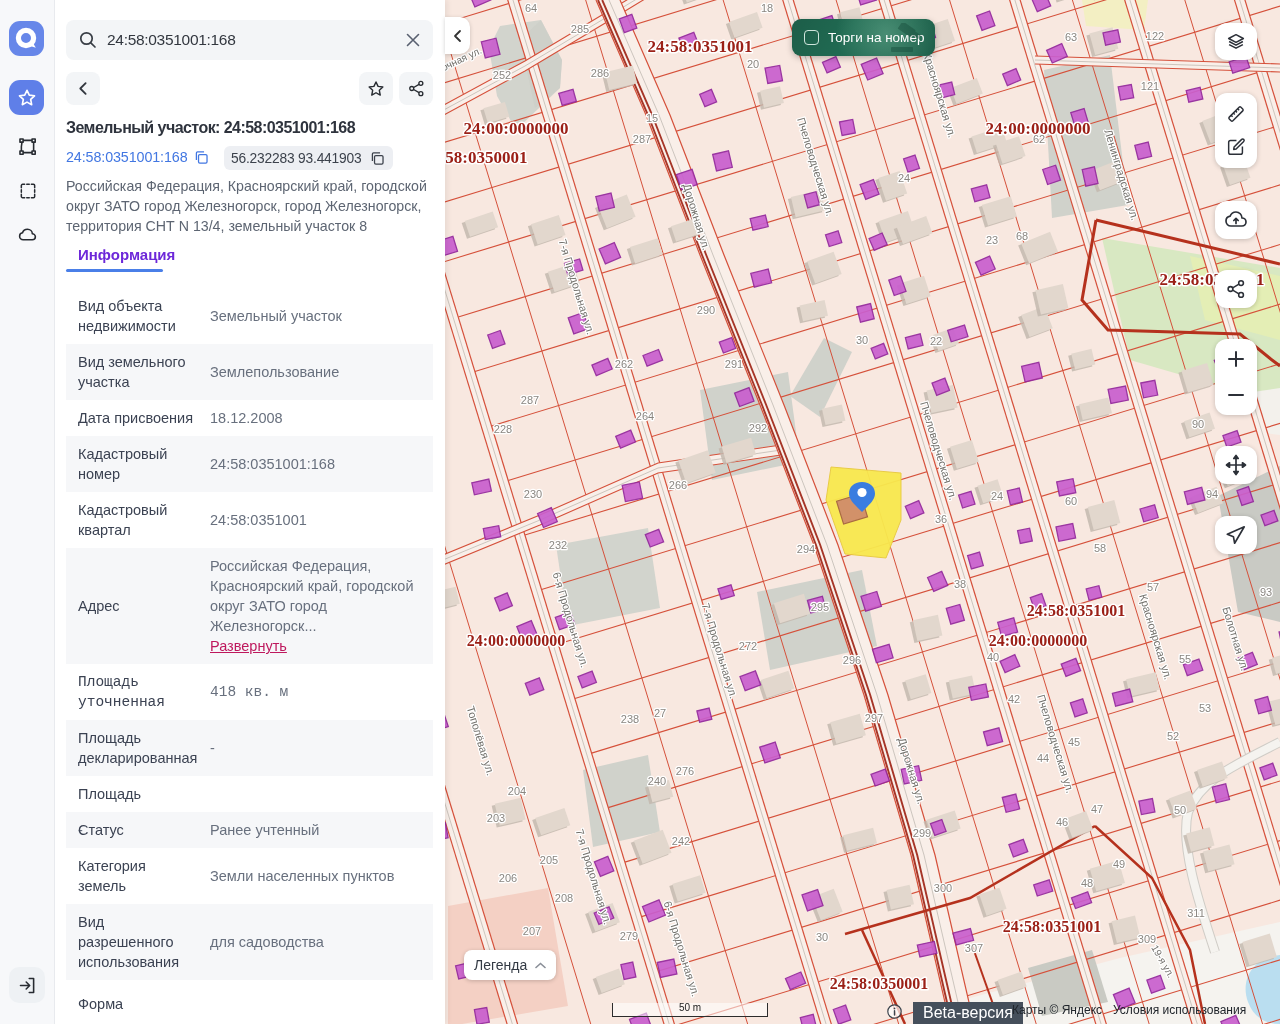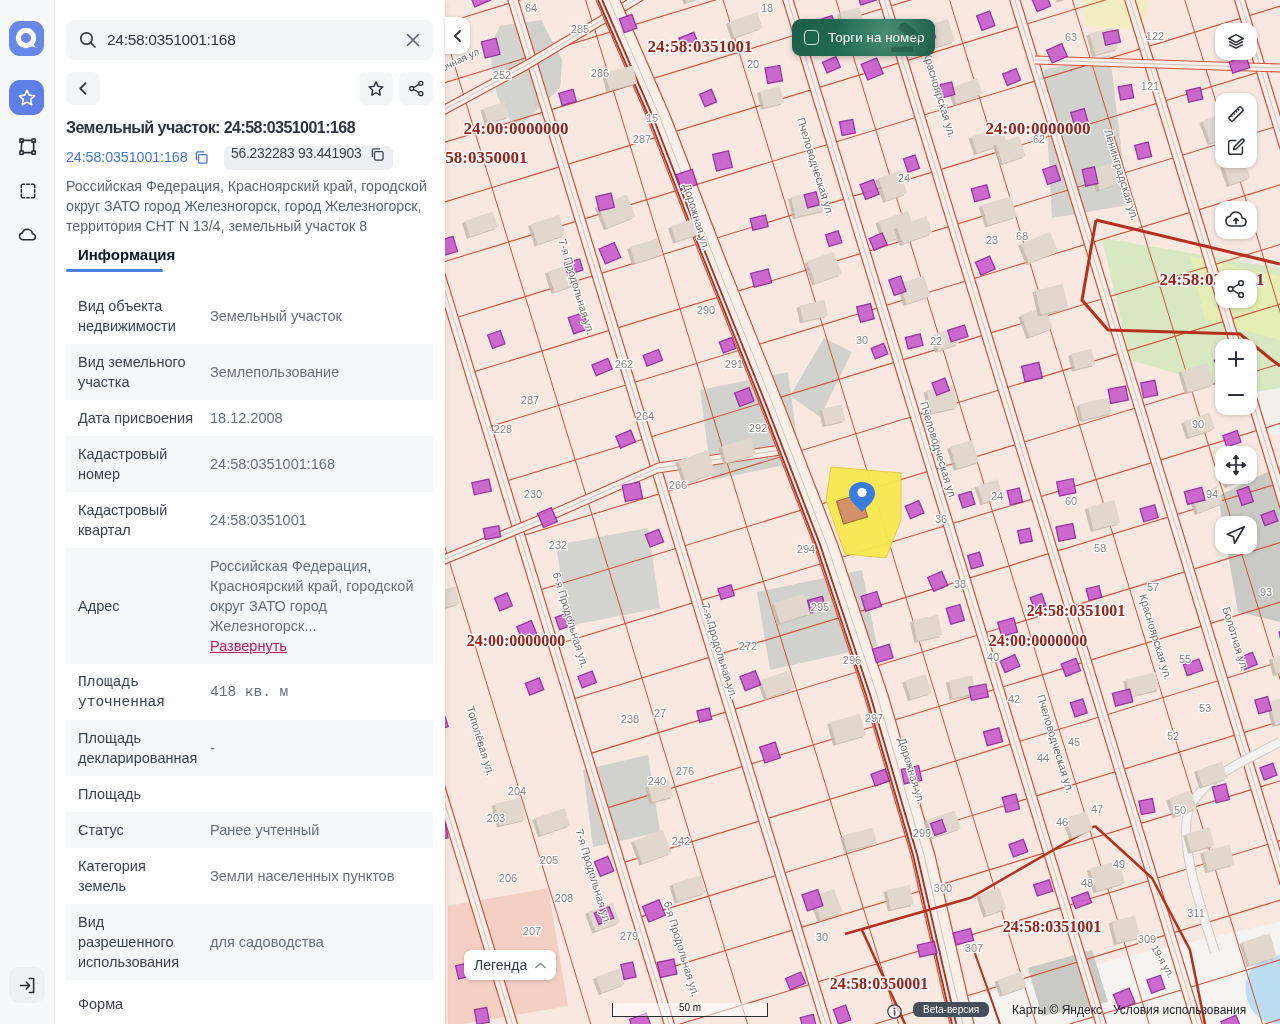--- a/index.html
+++ b/index.html
@@ -16,23 +16,23 @@
 .search { position:absolute; left:11px; top:20px; width:367px; height:40px; background:#f3f5f7; border-radius:8px; display:flex; align-items:center; }
 .search .q { margin-left:12px; }
 .search .txt { margin-left:9px; font-size:15.5px; letter-spacing:-0.3px; color:#32373f; flex:1; }
 .search .x { margin-right:12px; }
 .btnrow { position:absolute; top:72px; left:11px; width:367px; height:33px; }
 .sqbtn { position:absolute; top:0; width:34px; height:33px; background:#f3f5f7; border-radius:8px; display:flex; align-items:center; justify-content:center; }
 .title { position:absolute; left:11px; top:119px; width:380px; font-size:16px; letter-spacing:-0.55px; font-weight:bold; color:#2e333d; }
 .chips { position:absolute; left:11px; top:146px; width:370px; height:24px; }
 .cadlink { position:absolute; left:0; top:3px; font-size:14.3px; letter-spacing:-0.1px; color:#4277e2; }
 .cadcopy { position:absolute; left:127px; top:3px; }
-.coordchip { position:absolute; left:158px; top:0; height:24px; background:#edeff3; border-radius:6px; display:flex; align-items:flex-start; padding:0 7px; font-size:13.8px; letter-spacing:-0.2px; color:#3c424c; }
+.coordchip { position:absolute; left:158px; top:0; height:24px; background:#edeff3; border-radius:6px; display:flex; align-items:center; padding:0 7px; font-size:13.8px; letter-spacing:-0.2px; color:#3c424c; }
 .addr { position:absolute; left:11px; top:176px; width:378px; font-size:14.2px; line-height:20px; color:#5d6572; }
-.tab { position:absolute; left:23px; top:246px; font-size:15px; font-weight:bold; color:#0f172a; }
+.tab { position:absolute; left:23px; top:246px; font-size:15px; font-weight:bold; color:#6d28d9; }
 .tabline { position:absolute; left:11px; top:269px; width:97px; height:3px; background:#4a7fe8; border-radius:2px; }
 .tbl { position:absolute; left:11px; top:288px; width:367px; }
 .row { display:flex; }
 .row.g { background:#f6f7f9; }
 .row .lb { width:132px; padding:8px 2px 8px 12px; font-size:14.5px; line-height:20px; color:#3b4252; display:flex; align-items:center; }
 .row .vl { flex:1; padding:8px 4px 8px 12px; font-size:14.5px; line-height:20px; color:#68707e; display:flex; align-items:center; }
 .row .vl .inner { width:100%; }
 .exp { color:#be185d; text-decoration:underline; }
 
 .mapwrap { position:absolute; left:445px; top:0; width:835px; height:1024px; overflow:hidden; background:#f8e8e0; }
@@ -41,21 +41,21 @@
 .torgi { position:absolute; left:792px; top:19px; width:143px; height:37px; border-radius:9px; background-color:#206a52; background-image:radial-gradient(circle at 66% 40%, rgba(140,205,175,0.38), rgba(140,205,175,0) 52%), linear-gradient(120deg, rgba(0,0,0,0.12), rgba(0,0,0,0) 40%, rgba(0,0,0,0.10) 100%); box-shadow:0 2px 6px rgba(0,0,0,0.25); z-index:22; display:flex; align-items:center; overflow:hidden; }
 .torgi .cb { width:15px; height:15px; border:1.6px solid #cfe5dc; border-radius:4px; margin-left:12px; }
 .torgi .t { color:#fff; font-size:13.5px; margin-left:9px; }
 .torgi .gavel { position:absolute; right:8px; top:4px; opacity:0.35; }
 .tbtn { position:absolute; left:1215px; width:42px; background:#fff; border-radius:12px; box-shadow:0 1px 5px rgba(0,0,0,0.2); display:flex; flex-direction:column; align-items:center; justify-content:center; }
 
 .legend { position:absolute; left:464px; top:950px; width:92px; height:30px; background:#fff; border-radius:8px; box-shadow:0 1px 4px rgba(0,0,0,0.2); z-index:22; display:flex; align-items:center; justify-content:center; font-size:14px; color:#333a44; }
 .scalebar { position:absolute; left:612px; top:1003px; width:156px; height:14px; z-index:22; background:rgba(255,255,255,0.55); border:1.5px solid #2c2c2c; border-top:none; }
 .scalebar .lab { position:absolute; width:100%; text-align:center; top:-1px; font-size:10px; color:#222; }
 .attr { position:absolute; top:1003px; z-index:22; font-size:12px; color:#21262c; }
-.beta { position:absolute; left:913px; top:1002px; z-index:22; background:#454f5b; color:#fff; border-radius:6px; font-size:10px; padding:2px 10px; }
+.beta { position:absolute; left:913px; top:1002px; z-index:22; background:#454f5b; color:#fff; border-radius:0; font-size:16px; padding:2px 10px; }
 .info { position:absolute; left:887px; top:1004px; z-index:22; }
 svg.icon { display:block; }
 </style>
 </head>
 <body>
 <div class="app">
   <div class="mapwrap">
       <svg width="835" height="1024" viewBox="445 0 835 1024" style="display:block">
 <rect x="445" y="0" width="835" height="1024" fill="#f8e8e0"></rect>
 

